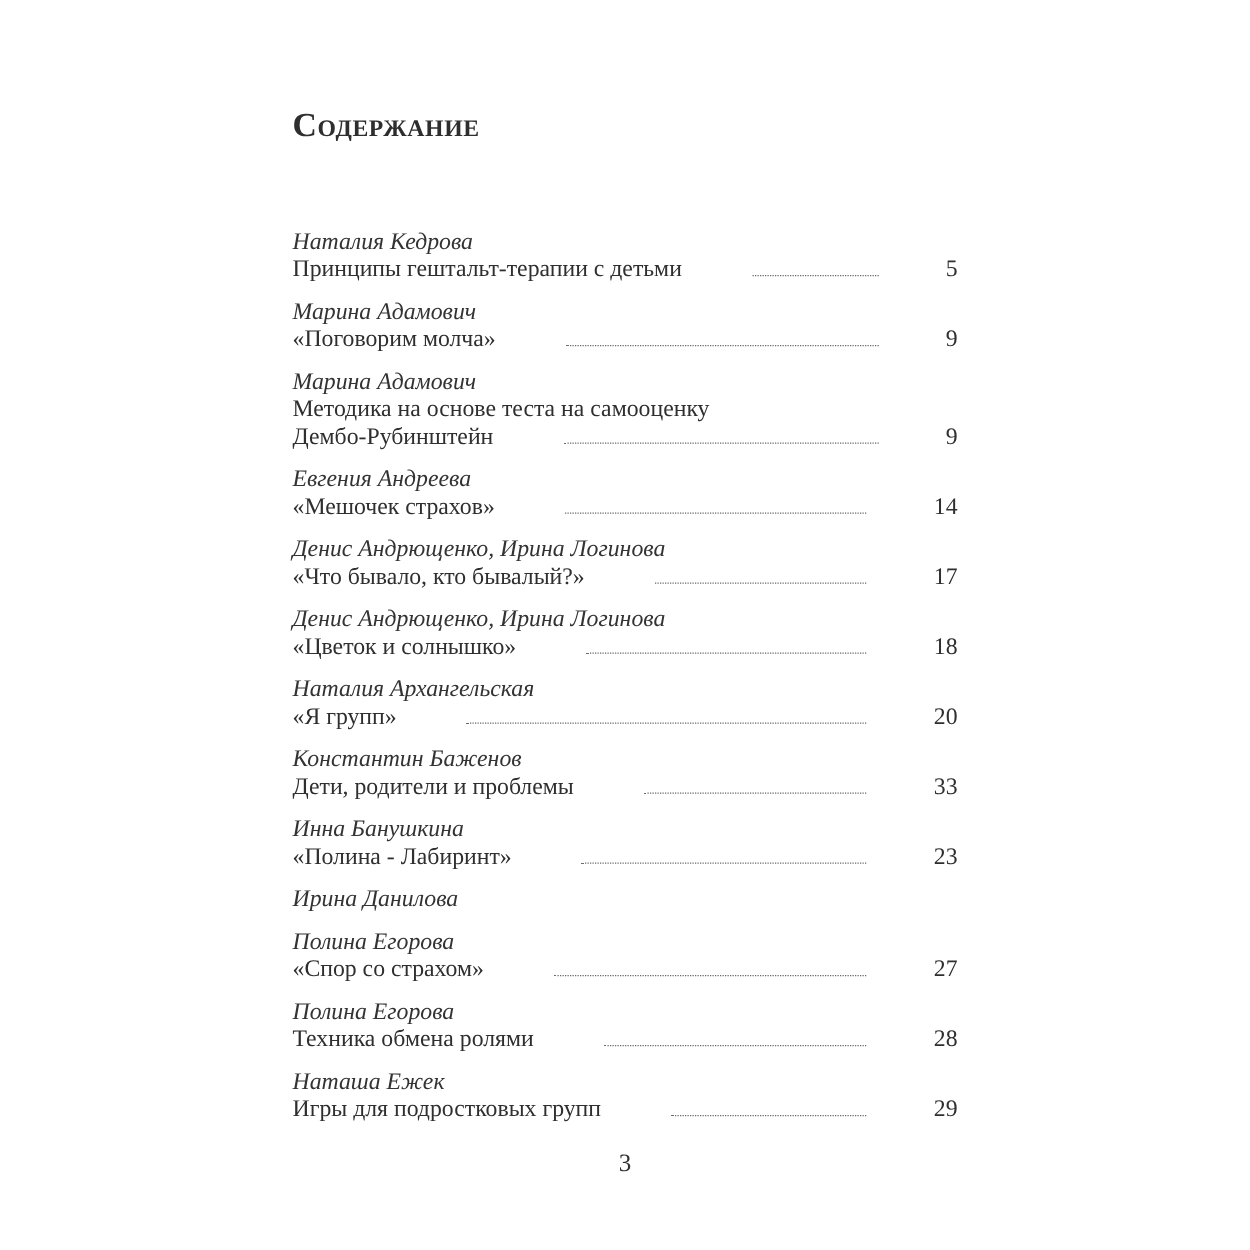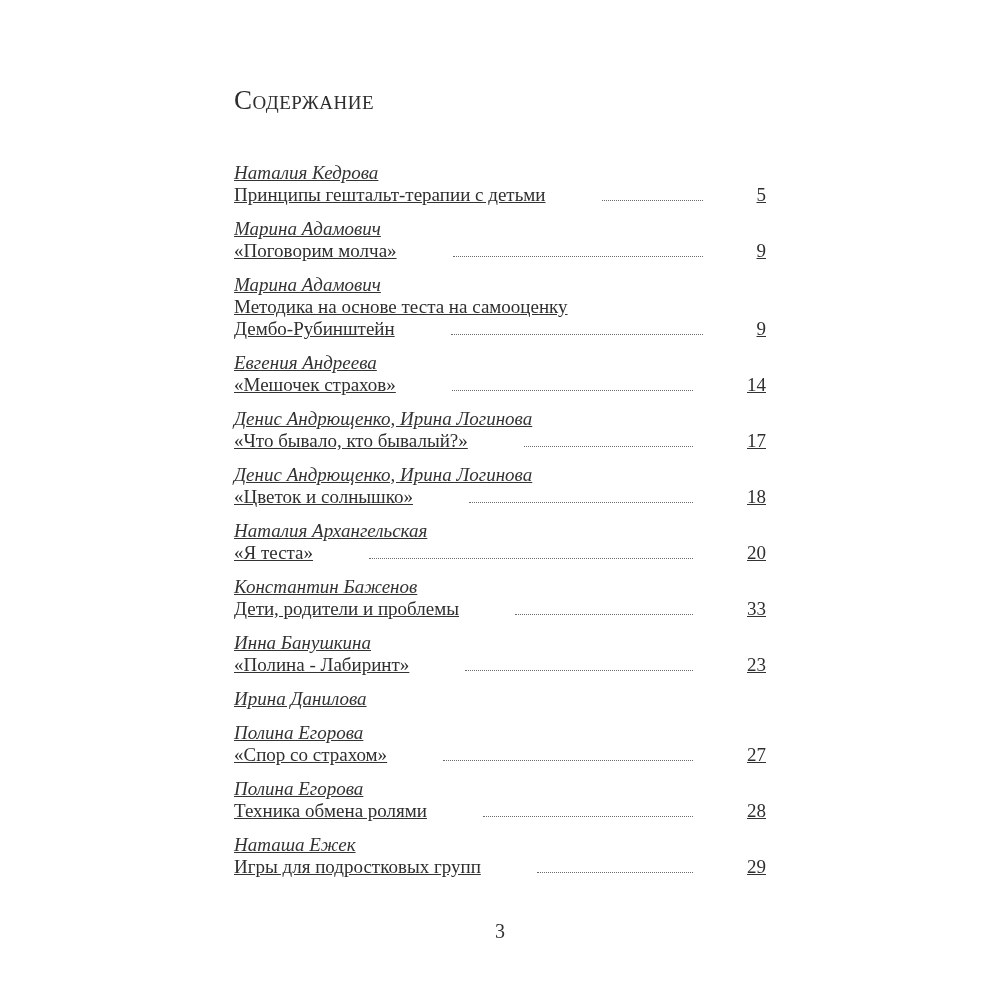--- a/index.html
+++ b/index.html
@@ -20,32 +20,31 @@
   .content {
     position: absolute;
     left: 234px;
     top: 0;
     width: 532px;
     height: 1000px;
     box-sizing: border-box;
   }
   .toc-title {
     margin-top: 86px;
-    margin-bottom: 46px;
+    margin-bottom: 67px;
     font-variant: small-caps;
     font-size: 27px;
     letter-spacing: 0.5px;
     color: #2e2e2e;
-    font-weight: normal;
+    font-weight: bold;
     line-height: 1.1;
   }
   .entries { }
   .entry {
     margin-bottom: 12px;
-    text-decoration: underline;
   }
   .entry-author {
     font-style: italic;
     font-size: 19px;
     line-height: 22px;
     color: #333333;
   }
   .title-line {
     font-size: 19px;
     line-height: 22px;
@@ -140,21 +139,21 @@
   <div class="title-line with-leader">
             <span class="title-text">«Цветок и солнышко»</span>
             <span class="leader"></span>
             <span class="page-num">18</span>
           </div>
         </div>
 
   <div class="entry">
     <div class="entry-author">Наталия Архангельская</div>
   <div class="title-line with-leader">
-            <span class="title-text">«Я теста»</span>
+            <span class="title-text">«Я групп»</span>
             <span class="leader"></span>
             <span class="page-num">20</span>
           </div>
         </div>
 
   <div class="entry">
     <div class="entry-author">Константин Баженов</div>
   <div class="title-line with-leader">
             <span class="title-text">Дети, родители и проблемы</span>
             <span class="leader"></span>

